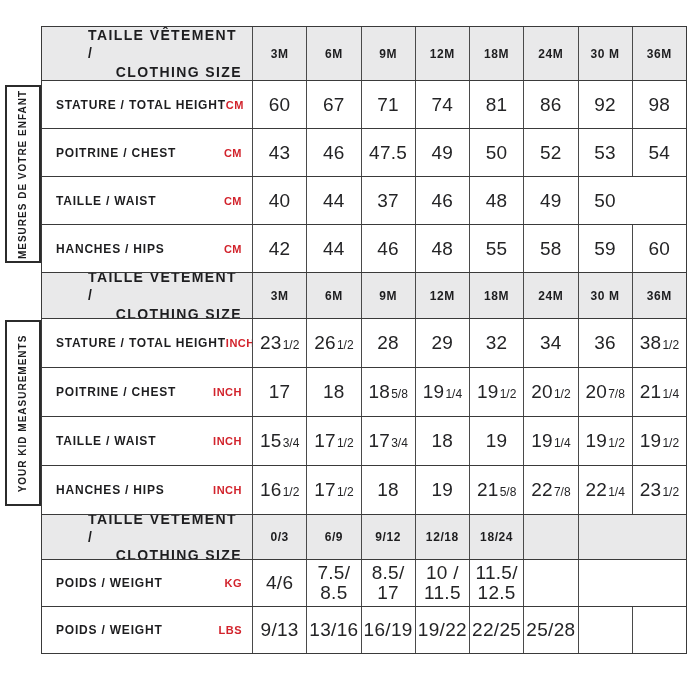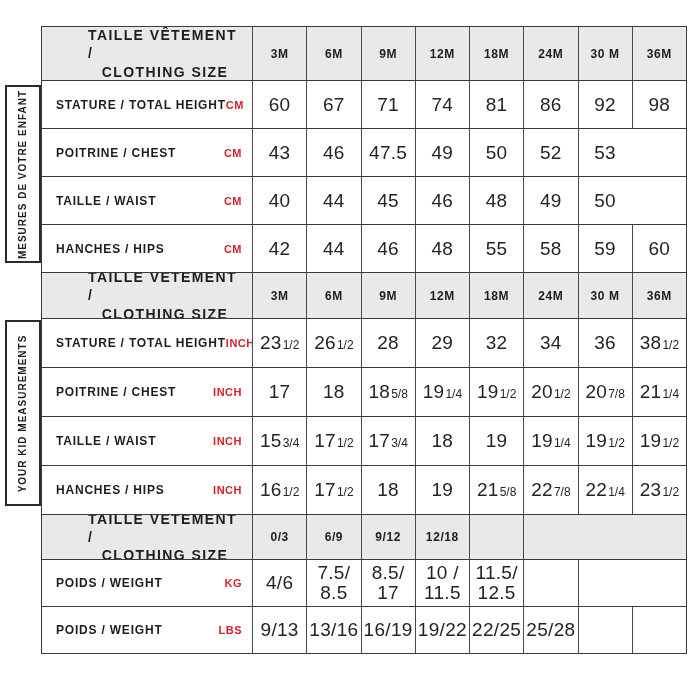--- a/index.html
+++ b/index.html
@@ -70,21 +70,21 @@
     overflow: hidden;
   }
   .row .cell:first-child { border-left: none; }
 
   .label-cell {
     justify-content: space-between;
     padding: 0 10px 0 14px;
   }
   .header-label {
     flex-direction: column;
-    align-items: center;
+    align-items: flex-end;
     justify-content: center;
     line-height: 1.3;
     padding-left: 46px;
   }
   .header-label span {
     font-size: 14px;
     font-weight: 700;
     letter-spacing: 1.4px;
   }
   .col-head {
@@ -198,34 +198,37 @@
           </div>
           <div class="cell val">
             <span class="vwrap"><span>50</span></span>
           </div>
           <div class="cell val">
             <span class="vwrap"><span>52</span></span>
           </div>
           <div class="cell val">
             <span class="vwrap"><span>53</span></span>
           </div>
+          <div class="cell val">
+            <span class="vwrap"><span>54</span></span>
+          </div>
         </div>
         <div class="row data-row">
           <div class="cell label-cell">
             <span class="row-label">TAILLE / WAIST</span>
             <span class="unit">CM</span>
           </div>
           <div class="cell val">
             <span class="vwrap"><span>40</span></span>
           </div>
           <div class="cell val">
             <span class="vwrap"><span>44</span></span>
           </div>
           <div class="cell val">
-            <span class="vwrap"><span>45</span></span>
+            <span class="vwrap"><span>37</span></span>
           </div>
           <div class="cell val">
             <span class="vwrap"><span>46</span></span>
           </div>
           <div class="cell val">
             <span class="vwrap"><span>48</span></span>
           </div>
           <div class="cell val">
             <span class="vwrap"><span>49</span></span>
           </div>
@@ -403,20 +406,21 @@
       <div class="section sec3">
         <div class="row header-row">
           <div class="cell label-cell header-label">
             <span>TAILLE VÊTEMENT /</span>
             <span>CLOTHING SIZE</span>
           </div>
           <div class="cell col-head">0/3</div>
           <div class="cell col-head">6/9</div>
           <div class="cell col-head">9/12</div>
           <div class="cell col-head">12/18</div>
+          <div class="cell col-head">18/24</div>
           <div class="cell col-head"></div>
           <div class="cell col-head"></div>
         </div>
         <div class="row data-row">
           <div class="cell label-cell">
             <span class="row-label">POIDS / WEIGHT</span>
             <span class="unit">KG</span>
           </div>
           <div class="cell val">
             <span class="vwrap"><span>4/6</span></span>

